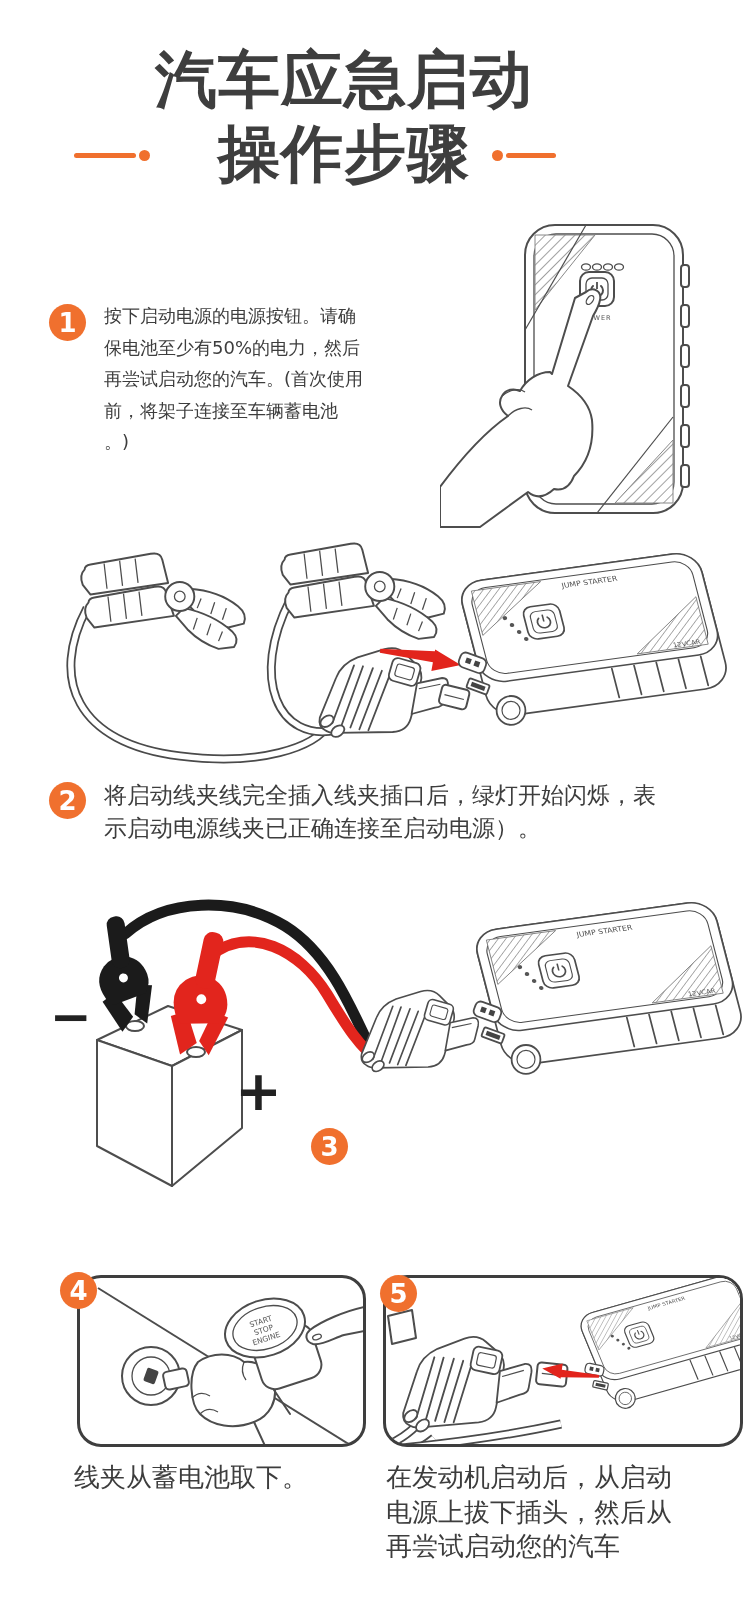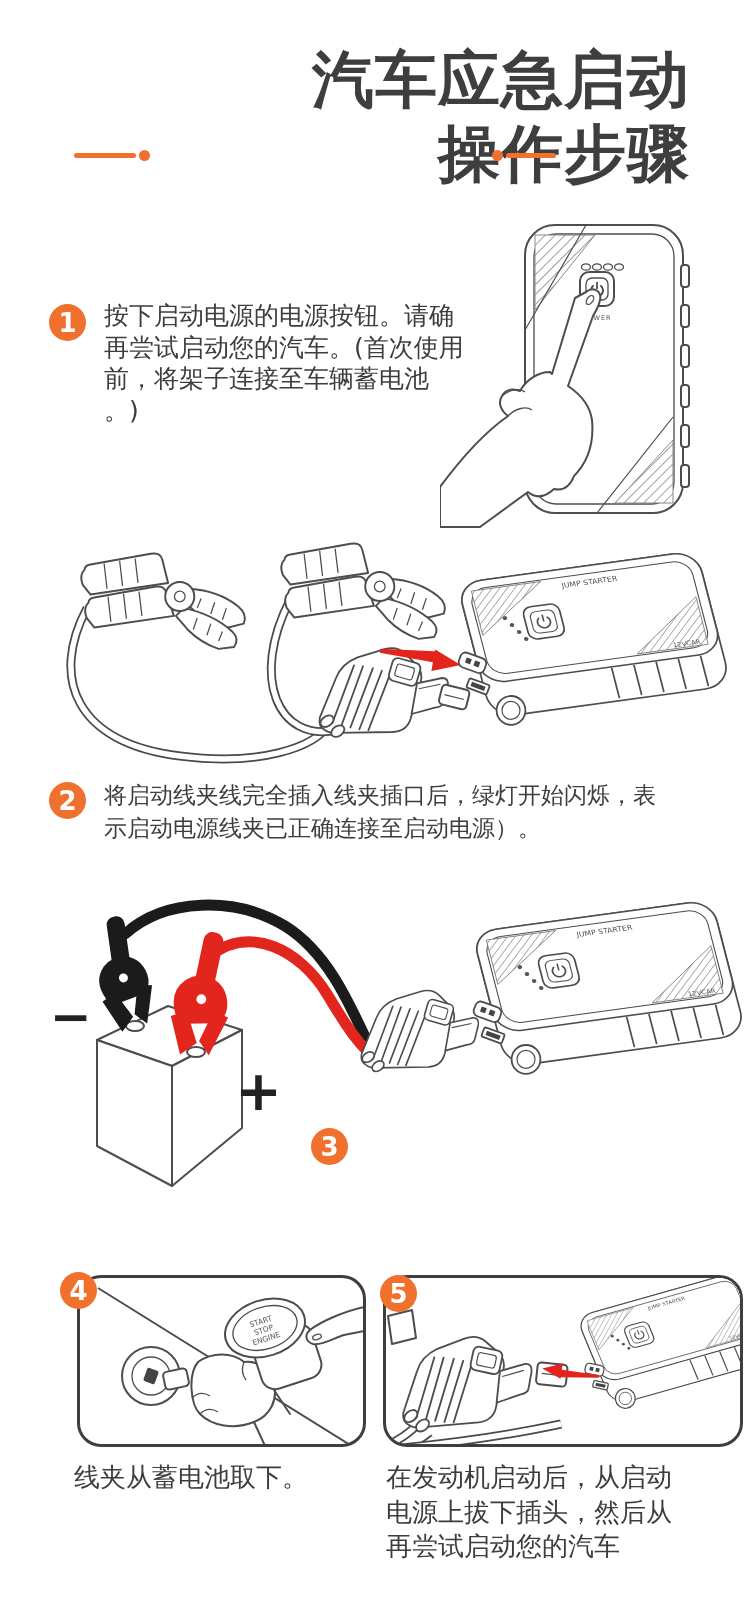--- a/index.html
+++ b/index.html
@@ -1,22 +1,22 @@
 <!DOCTYPE html>
 <html><head><meta charset="utf-8"><style>
 html,body{margin:0;padding:0}
 .page{position:relative;width:751px;height:1600px;background:#fff;font-family:"DejaVu Sans","Liberation Sans",sans-serif;color:#3d3d3d;overflow:hidden}
 .page > svg{position:absolute}
-.title-line{position:absolute;left:10px;width:680px;text-align:right;font-weight:bold;color:#3e3e3e;font-size:62px;letter-spacing:1px;line-height:72px}
+.title-line{position:absolute;left:4px;width:680px;text-align:center;font-weight:bold;color:#3e3e3e;font-size:62px;letter-spacing:1px;line-height:72px}
 .decor-line{position:absolute;top:153px;height:5px;background:#f0702e;border-radius:3px}
 .decor-dot{position:absolute;top:150px;width:11px;height:11px;border-radius:50%;background:#f0702e}
 .badge{position:absolute;width:37px;height:37px;border-radius:50%;background:#f0702e;color:#fff;font-size:26px;font-weight:bold;display:flex;align-items:center;justify-content:center;z-index:5}
 .stext{position:absolute;color:#3d3d3d}
 .stext .tl{white-space:nowrap}
-.f23{font-size:25px;line-height:31.5px}
+.f23{font-size:18px;line-height:31.5px}
 .f24{font-size:23px;line-height:33px}
 .f26{font-size:26px;line-height:34.5px}
 .pbox{position:absolute;border:3px solid #3e3e3e;border-radius:24px;background:#fff;overflow:hidden}
 .ln{fill:#fff;stroke:#4d4d4d;stroke-width:2;stroke-linejoin:round;stroke-linecap:round}
 .ln1{fill:none;stroke:#4d4d4d;stroke-width:1.3;stroke-linejoin:round}
 .lnn{fill:none;stroke:#4d4d4d;stroke-width:2;stroke-linecap:round}
 .tiny{fill:#555}
 .sign{position:absolute;font-weight:bold;color:#222}
 </style></head>
 <body>
@@ -109,20 +109,21 @@
 <div class="title-line" style="top:44px">汽车应急启动</div>
 <div class="title-line" style="top:118px">操作步骤</div>
 <div class="decor-line" style="left:74px;width:62px"></div>
 <div class="decor-dot" style="left:139px"></div>
 <div class="decor-dot" style="left:492px"></div>
 <div class="decor-line" style="left:506px;width:50px"></div>
 
 <div class="badge" style="left:49px;top:304px">1</div>
 <div class="stext f23" style="left:104px;top:300px;width:360px">
   <div class="tl">按下启动电源的电源按钮。请确</div>
+  <div class="tl">保电池至少有50%的电力，然后</div>
   <div class="tl">再尝试启动您的汽车。(首次使用</div>
   <div class="tl">前，将架子连接至车辆蓄电池</div>
   <div class="tl">。)</div>
 </div>
 
 <svg style="left:440px;top:192px" width="311" height="340" viewBox="0 0 311 340">
   <g>
     <g transform="translate(85,33)">
       <rect class="ln" x="0" y="0" width="158" height="288" rx="30"></rect>
       <rect class="ln1" x="9" y="9" width="140" height="270" rx="22"></rect>

